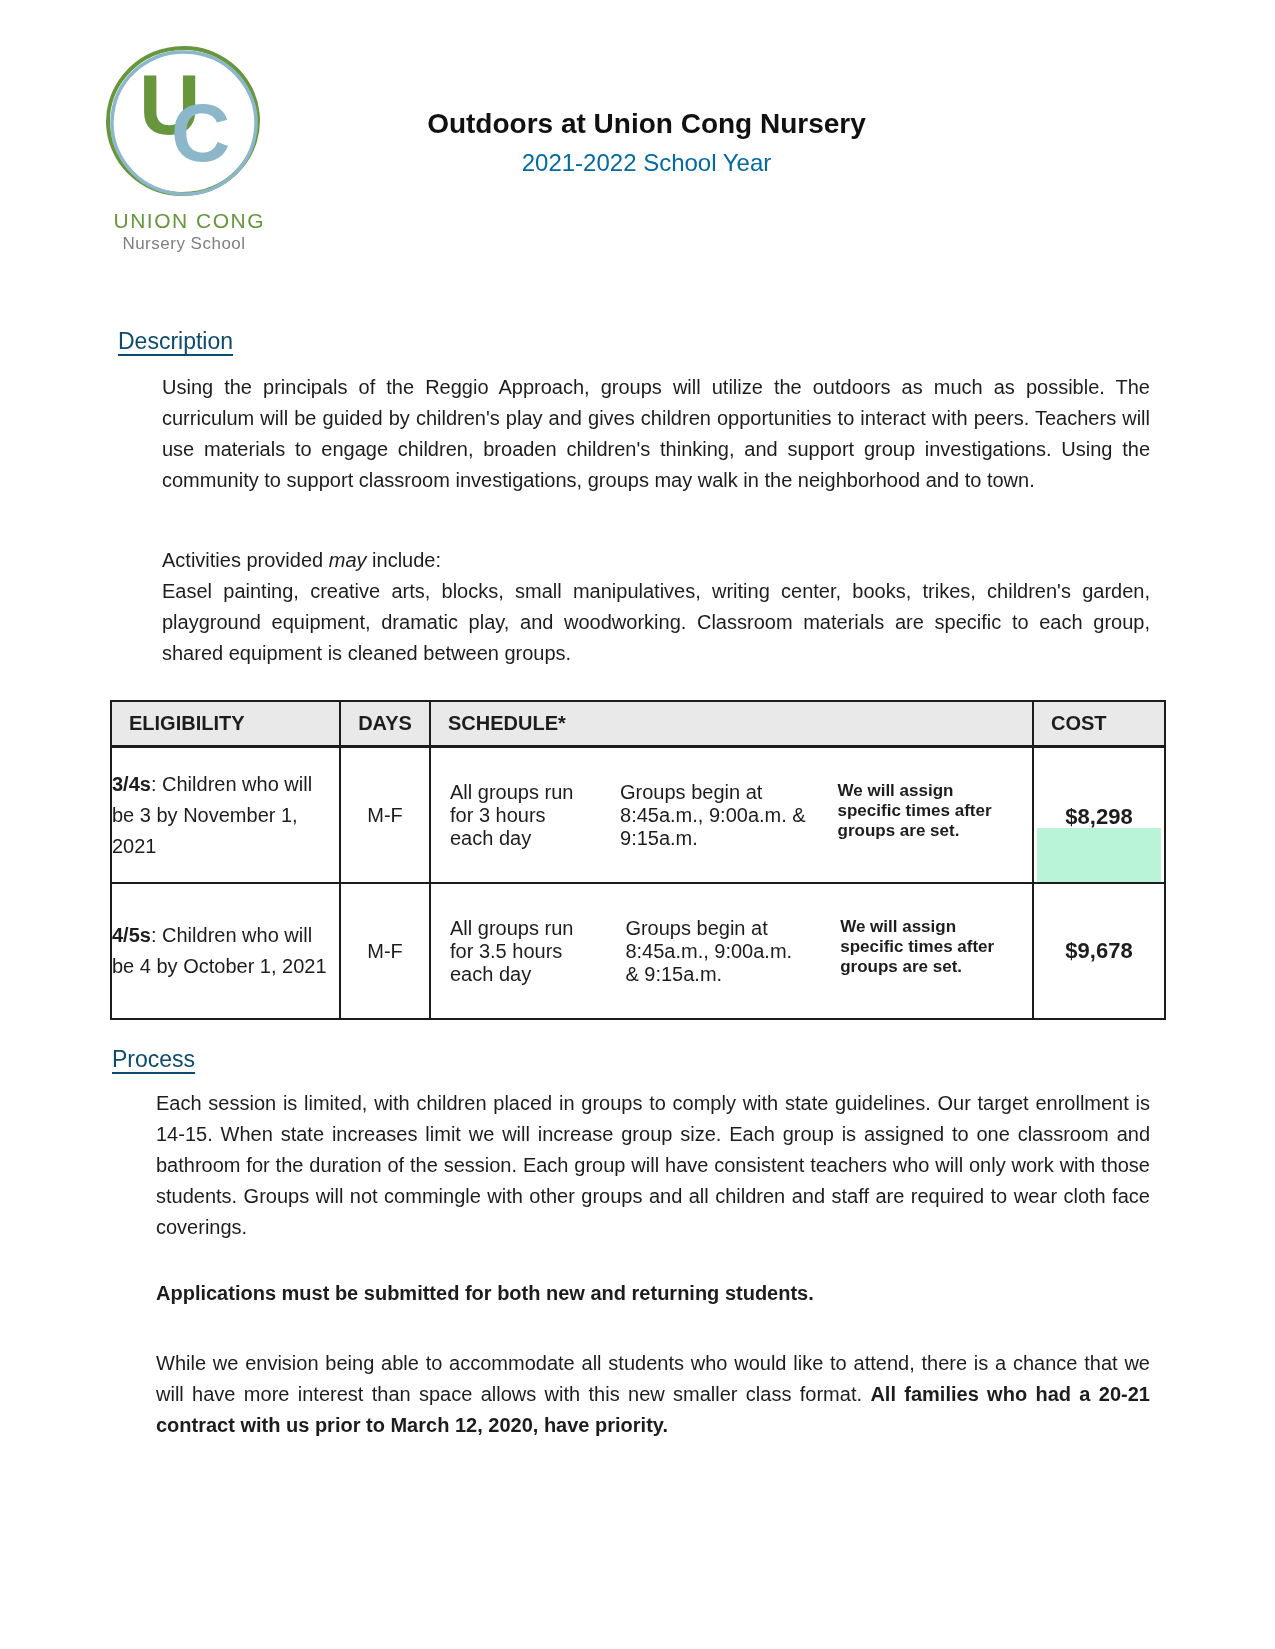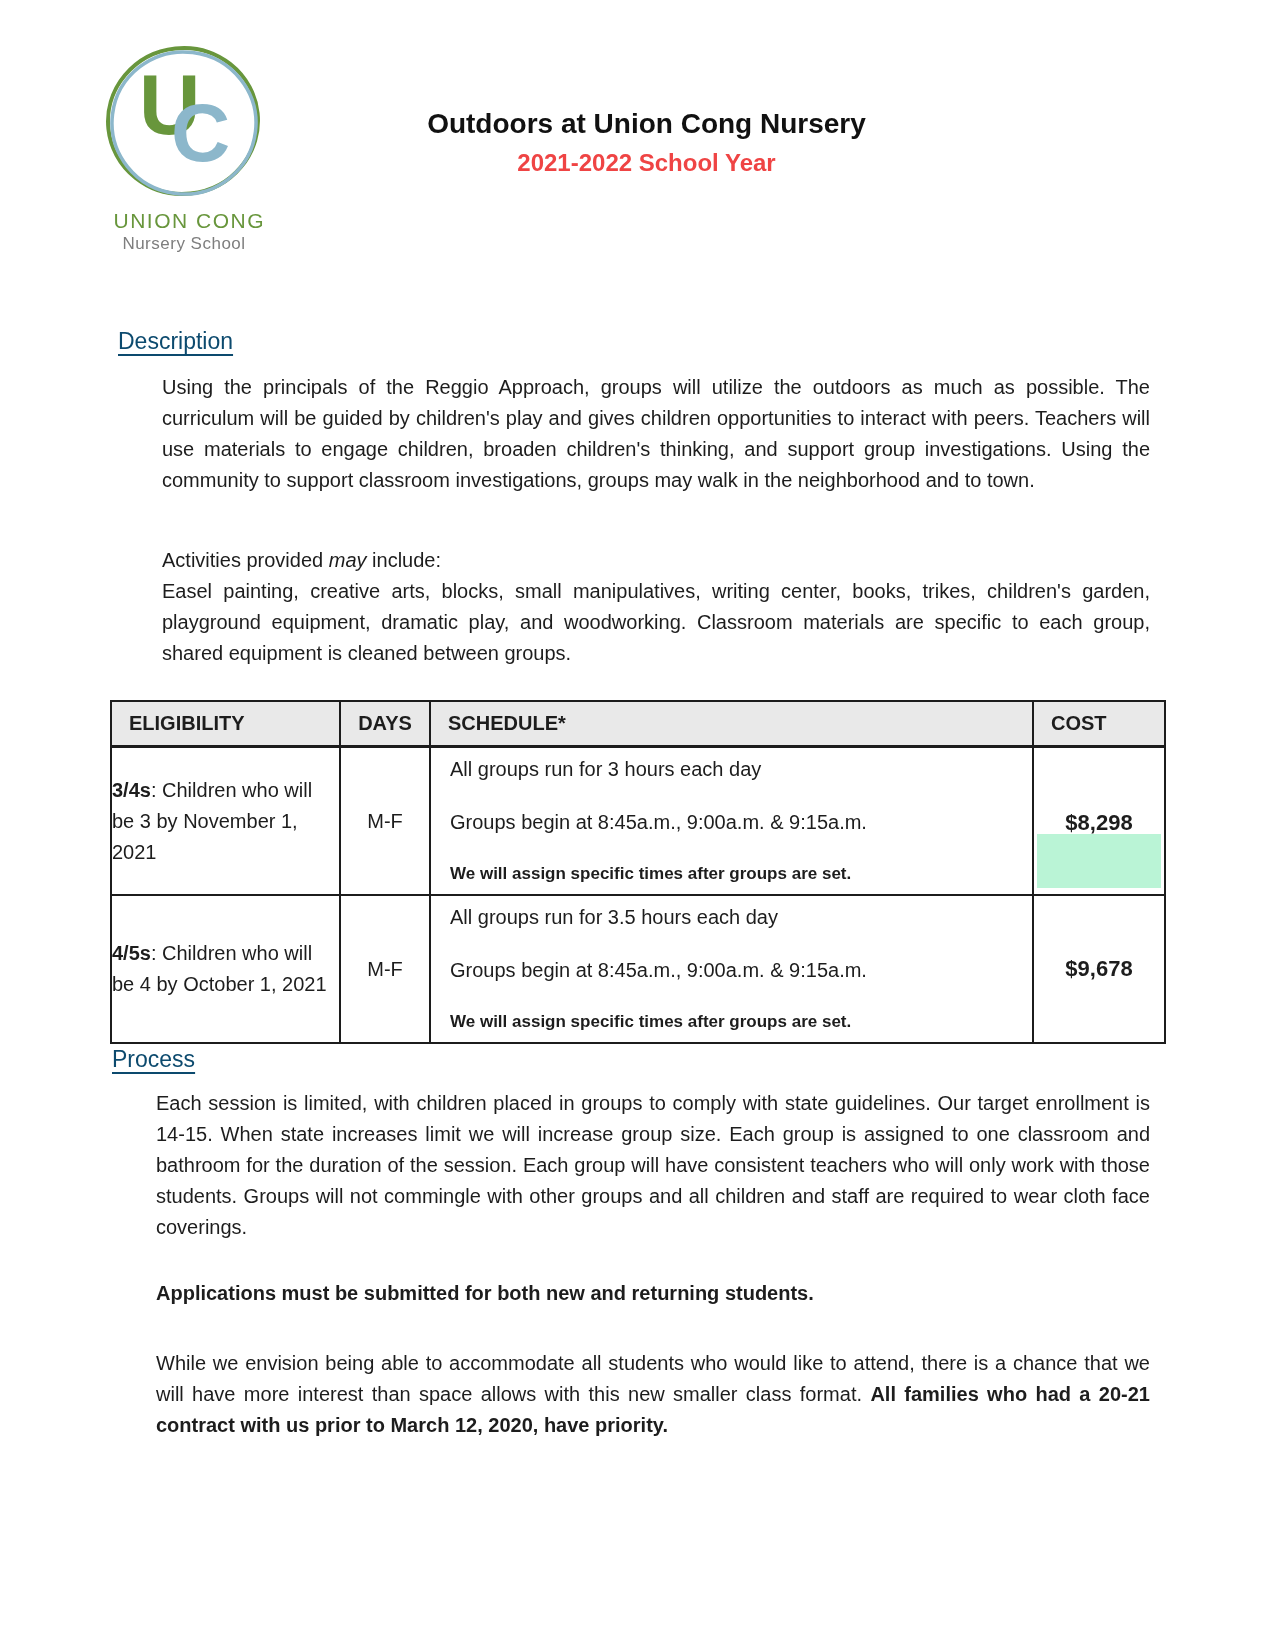--- a/index.html
+++ b/index.html
@@ -6,21 +6,21 @@
   .page{
     position:relative;width:1275px;height:1649px;background:#ffffff;overflow:hidden;
     font-family:"Liberation Sans",sans-serif;color:#1d1d1d;
   }
   
   .logo{position:absolute;left:103px;top:45px;width:162px;text-align:center;}
   .logo-name{margin-top:2px;font-size:21px;font-weight:normal;letter-spacing:1.5px;color:#68963c;text-align:right;}
   .logo-tagline{margin-top:1px;font-size:17px;color:#7e7e7e;letter-spacing:0.5px;}
   .titles{position:absolute;left:0;top:108px;width:1215px;text-align:center;padding-left:39px;}
   .doc-title{margin:0;font-size:28px;font-weight:bold;color:#111;}
-  .doc-subtitle{margin-top:9px;font-size:24px;color:#ef4444;font-weight:bold;}
+  .doc-subtitle{margin-top:9px;font-size:24px;color:#0369a1;}
   
   .heading{position:absolute;font-size:23px;font-weight:normal;color:#0c4a6e;
     text-decoration:underline;text-underline-offset:5px;text-decoration-thickness:2px;}
   .body-par{position:absolute;width:988px;font-size:20px;line-height:31px;
     text-align:justify;color:#1d1d1d;margin-left:44px;}
   .h-description{left:118px;top:328px;}
   .p-description{left:118px;top:372px;}
   .p-activities{left:118px;top:545px;}
   .em{font-style:italic;}
   .h-process{left:112px;top:1046px;}
@@ -34,21 +34,21 @@
   table.sched col.c3{width:603px;} table.sched col.c4{width:132px;}
   table.sched th,table.sched td{border:2px solid #1c1c1c;vertical-align:middle;padding:0;}
   table.sched th{
     height:43px;background:#e9e9e9;font-size:20px;font-weight:bold;text-align:left;
     padding-left:17px;border-bottom-width:3px;
   }
   table.sched th.th-days{text-align:center;padding-left:0;}
   td.cell-elig{height:134px;padding-left:17px;padding-right:8px;font-size:20px;line-height:31px;}
   td.cell-days{text-align:center;font-size:20px;}
   td.cell-sched{padding:0;}
-  .sched-lines{display:flex;flex-direction:column;justify-content:flex-end;gap:30px;padding:10px 14px 10px 19px;}
+  .sched-lines{display:flex;flex-direction:row;justify-content:flex-start;gap:30px;padding:10px 14px 10px 19px;}
   .sched-line{font-size:20px;}
   .sched-note{font-size:17px;font-weight:bold;}
   td.cell-cost{padding:0;}
   .cost-wrap{position:relative;height:134px;}
   .cost-value{position:absolute;left:0;right:0;text-align:center;font-size:22px;font-weight:bold;}
   .cost-top{top:56px;}
   .cost-center{top:0;bottom:0;display:flex;align-items:center;justify-content:center;text-align:center;}
   .cost-highlight{position:absolute;left:3px;right:3px;bottom:0;height:54px;background:#baf4d6;}
 </style>
 </head>

